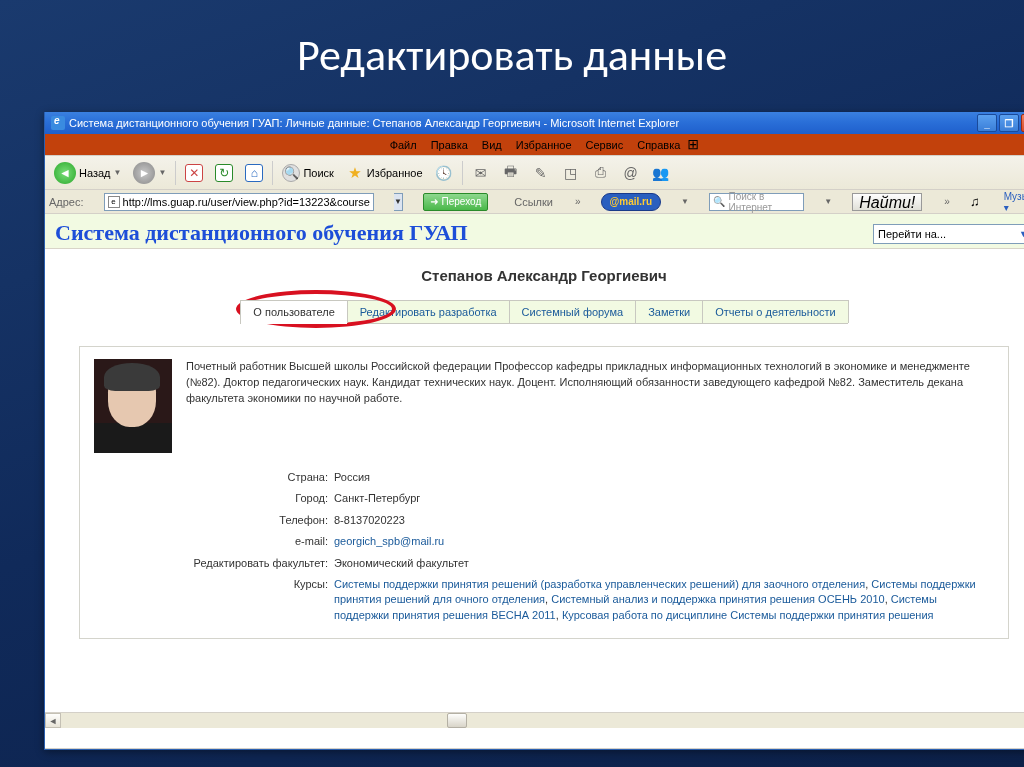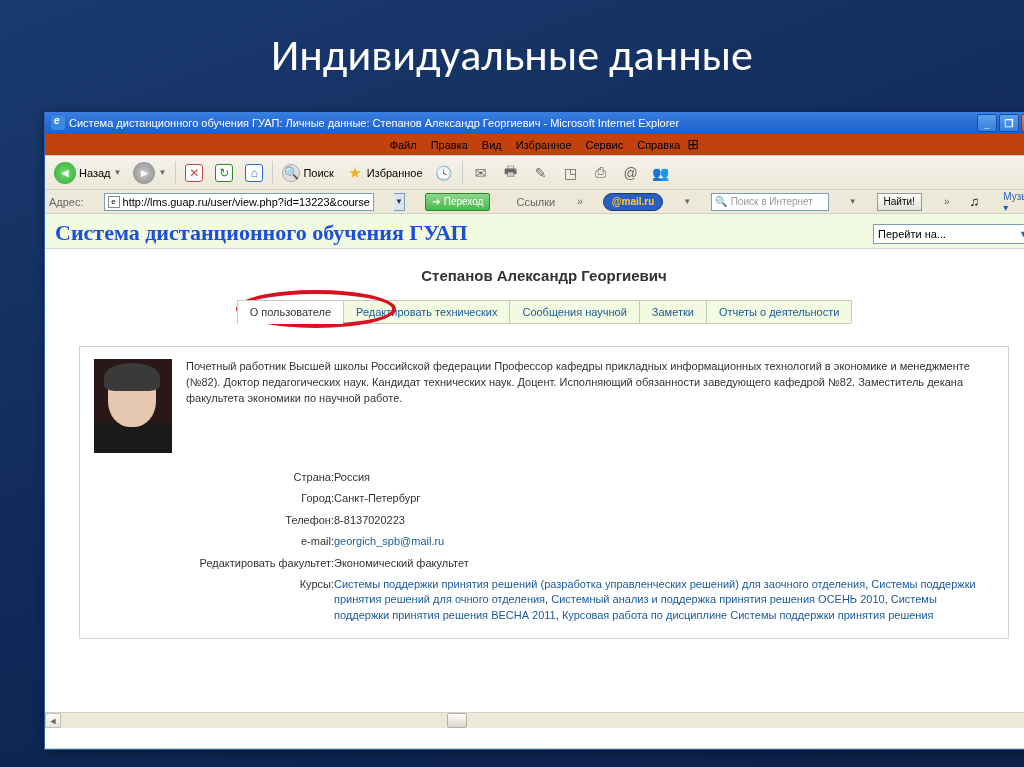--- a/index.html
+++ b/index.html
@@ -152,21 +152,21 @@
   }
   .search-box {
     height: 18px; width: 140px;
     background: #fff; border: 1px solid #7f9db9;
     display: flex; align-items: center; padding: 0 3px;
     font-size: 10px; color: #999;
   }
   .find-btn {
     height: 18px; padding: 0 6px;
     background: linear-gradient(to bottom, #fefefe, #e0e0d8);
-    border: 1px solid #999; font-size: 10px; cursor: pointer;
+    border: 1px solid #999; font-size: 16px; cursor: pointer; font-style: italic;
   }
   .music-label { font-size:10px; color:#2a5fbf; margin-left:4px;}
   
   .page {
     height: 534px;
     background: #fff;
     overflow: hidden;
     position: relative;
   }
   .page-header {
@@ -276,20 +276,21 @@
   }
   .bio { flex: 1; line-height: 1.45; color: #333; }
   .fields { margin-top: 14px; }
   .field-row {
     display: flex;
     padding: 3px 0;
     line-height: 1.4;
   }
   .field-label {
     width: 240px; text-align: right;
+    padding-right: 6px;
     color: #333;
   }
   .field-value { flex: 1; color: #333; }
   .field-value a { color: #1a5a9a; cursor:pointer;}
   
   .statusbar {
     height: 20px;
     background: #ece9d8;
     border-top: 1px solid #d4d0c8;
     display: flex; align-items: center;
@@ -302,21 +303,21 @@
     background:#ece9d8; border-top:1px solid #d4d0c8;
     display:flex;
   }
   .hscroll .sbtn { width:16px; background:linear-gradient(#fefefc,#e8e4d8); border:1px solid #c4c0b4; display:flex;align-items:center;justify-content:center;font-size:9px;color:#666;cursor:pointer;}
   .hscroll .track { flex:1; background:#ece9d8; position:relative;}
   .hscroll .thumb { position:absolute; left:40%; width:20px; height:100%; background:linear-gradient(#fefefc,#d8d4c8); border:1px solid #b4b0a4; border-radius:2px;}
 </style>
 </head>
 <body>
 
-<div class="slide-title">Индивидуальные данные</div>
+<div class="slide-title">Редактировать данные</div>
 
 <div class="ie-window">
 
   <div class="titlebar">
     <span class="ie-icon"></span>
     <span class="title-text">Система дистанционного обучения ГУАП: Личные данные: Степанов Александр Георгиевич - Microsoft Internet Explorer</span>
     <div class="win-btns">
       <div class="win-btn">_</div>
       <div class="win-btn">❐</div>
       <div class="win-btn close">✕</div>
@@ -424,22 +425,22 @@
         <span>Перейти на...</span>
         <span style="color:#2a5fbf;font-size:9px;">▼</span>
       </div>
     </div>
 
     <div class="profile-name">Степанов Александр Георгиевич</div>
 
     <div class="tabs-wrap">
       <div class="tabs">
         <div class="tab active">О пользователе</div>
-        <div class="tab">Редактировать технических</div>
-        <div class="tab">Сообщения научной</div>
+        <div class="tab">Редактировать разработка</div>
+        <div class="tab">Системный форума</div>
         <div class="tab">Заметки</div>
         <div class="tab">Отчеты о деятельности</div>
       </div>
       <div class="red-circle"></div>
     </div>
 
     <div class="profile-box">
       <div class="profile-top">
         <div class="avatar">
           <div class="avatar-body"></div>

